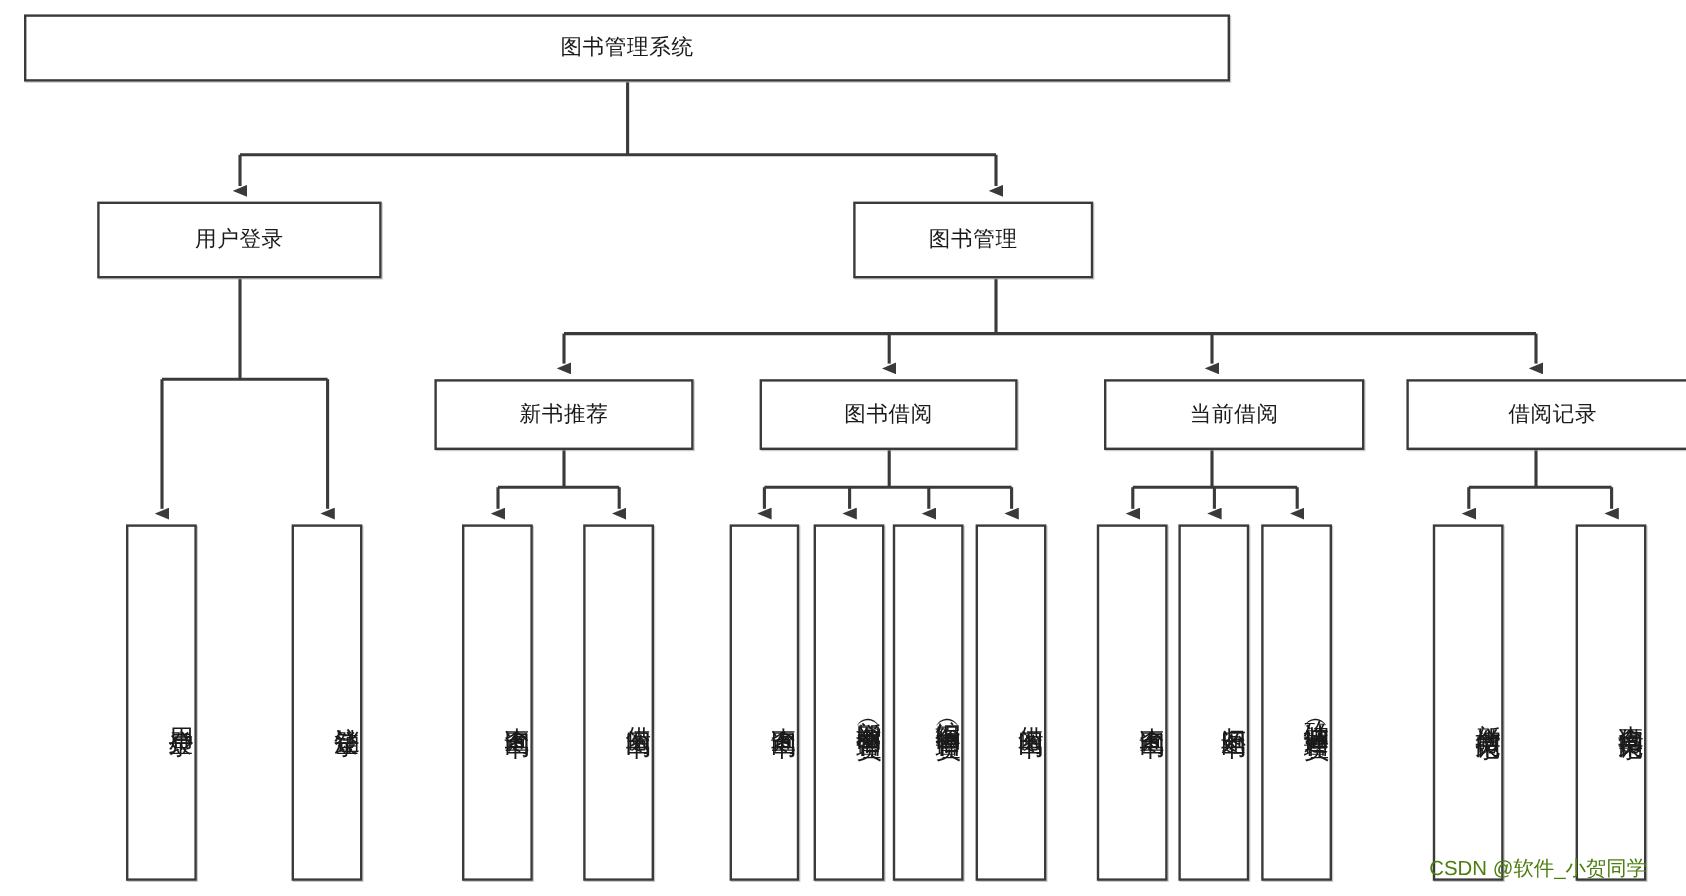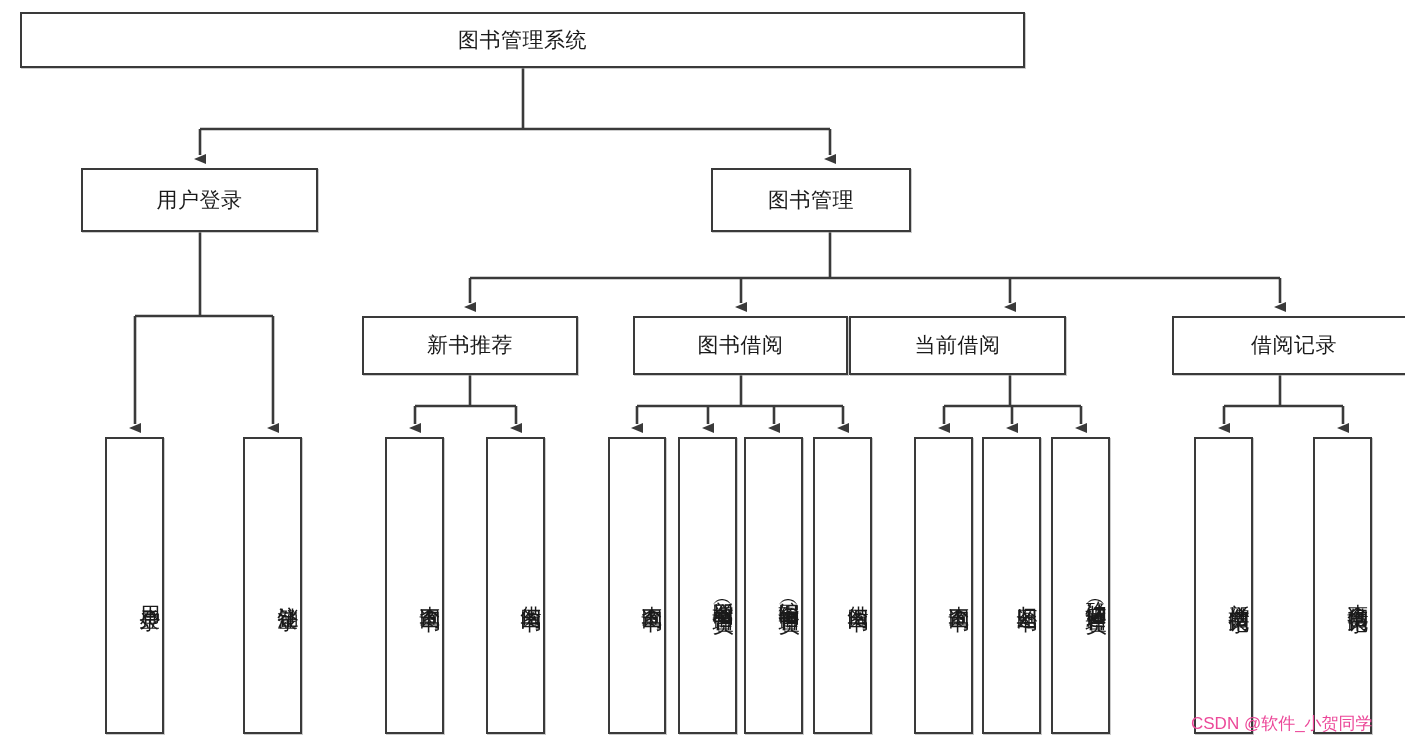--- a/index.html
+++ b/index.html
@@ -31,38 +31,38 @@
     background: #ffffff;
     color: #1a1a1a;
     display: flex;
     align-items: center;
     justify-content: center;
     text-align: center;
     line-height: 1.18;
     box-shadow: 1px 1px 0 rgba(160,160,160,0.55);
   }
   .node.horizontal {
-    font-size: 21px;
+    font-size: 18px;
     letter-spacing: 0.5px;
   }
   .node.vertical {
     writing-mode: vertical-rl;
     text-orientation: upright;
     font-size: 21px;
     padding-top: 14px;
     align-items: flex-start;
     justify-content: center;
     letter-spacing: 2px;
   }
   .watermark {
     position: absolute;
     left: 1191px;
     top: 712px;
     font-size: 17px;
-    color: #ec4899;
+    color: #4d7c0f;
     white-space: nowrap;
     pointer-events: none;
   }
 </style>
 </head>
 <body>
 
 <div id="canvas">
 
   <svg id="edges" viewBox="0 0 1405 747" xmlns="http://www.w3.org/2000/svg">
@@ -117,21 +117,21 @@
       </div>
       <div class="node horizontal" style="left: 711px; top: 168px; width: 200px; height: 64px;">
         <span>图书管理</span>
       </div>
       <div class="node horizontal" style="left: 362px; top: 316px; width: 216px; height: 59px; text-align: center;">
         <span>新书推荐</span>
       </div>
       <div class="node horizontal" style="left: 633px; top: 316px; width: 215px; height: 59px;">
         <span>图书借阅</span>
       </div>
-      <div class="node horizontal" style="left: 849px; top: 316px; width: 217px; height: 59px;">
+      <div class="node horizontal" style="left: 920px; top: 316px; width: 217px; height: 59px;">
         <span>当前借阅</span>
       </div>
       <div class="node horizontal" style="left: 1172px; top: 316px; width: 244px; height: 59px;">
         <span>借阅记录</span>
       </div>
       <div class="node vertical" style="left: 105px; top: 437px; width: 59px; height: 297px;">
         <span>用户登录</span>
       </div>
       <div class="node vertical" style="left: 243px; top: 437px; width: 59px; height: 297px;">
         <span>注销登录</span>

